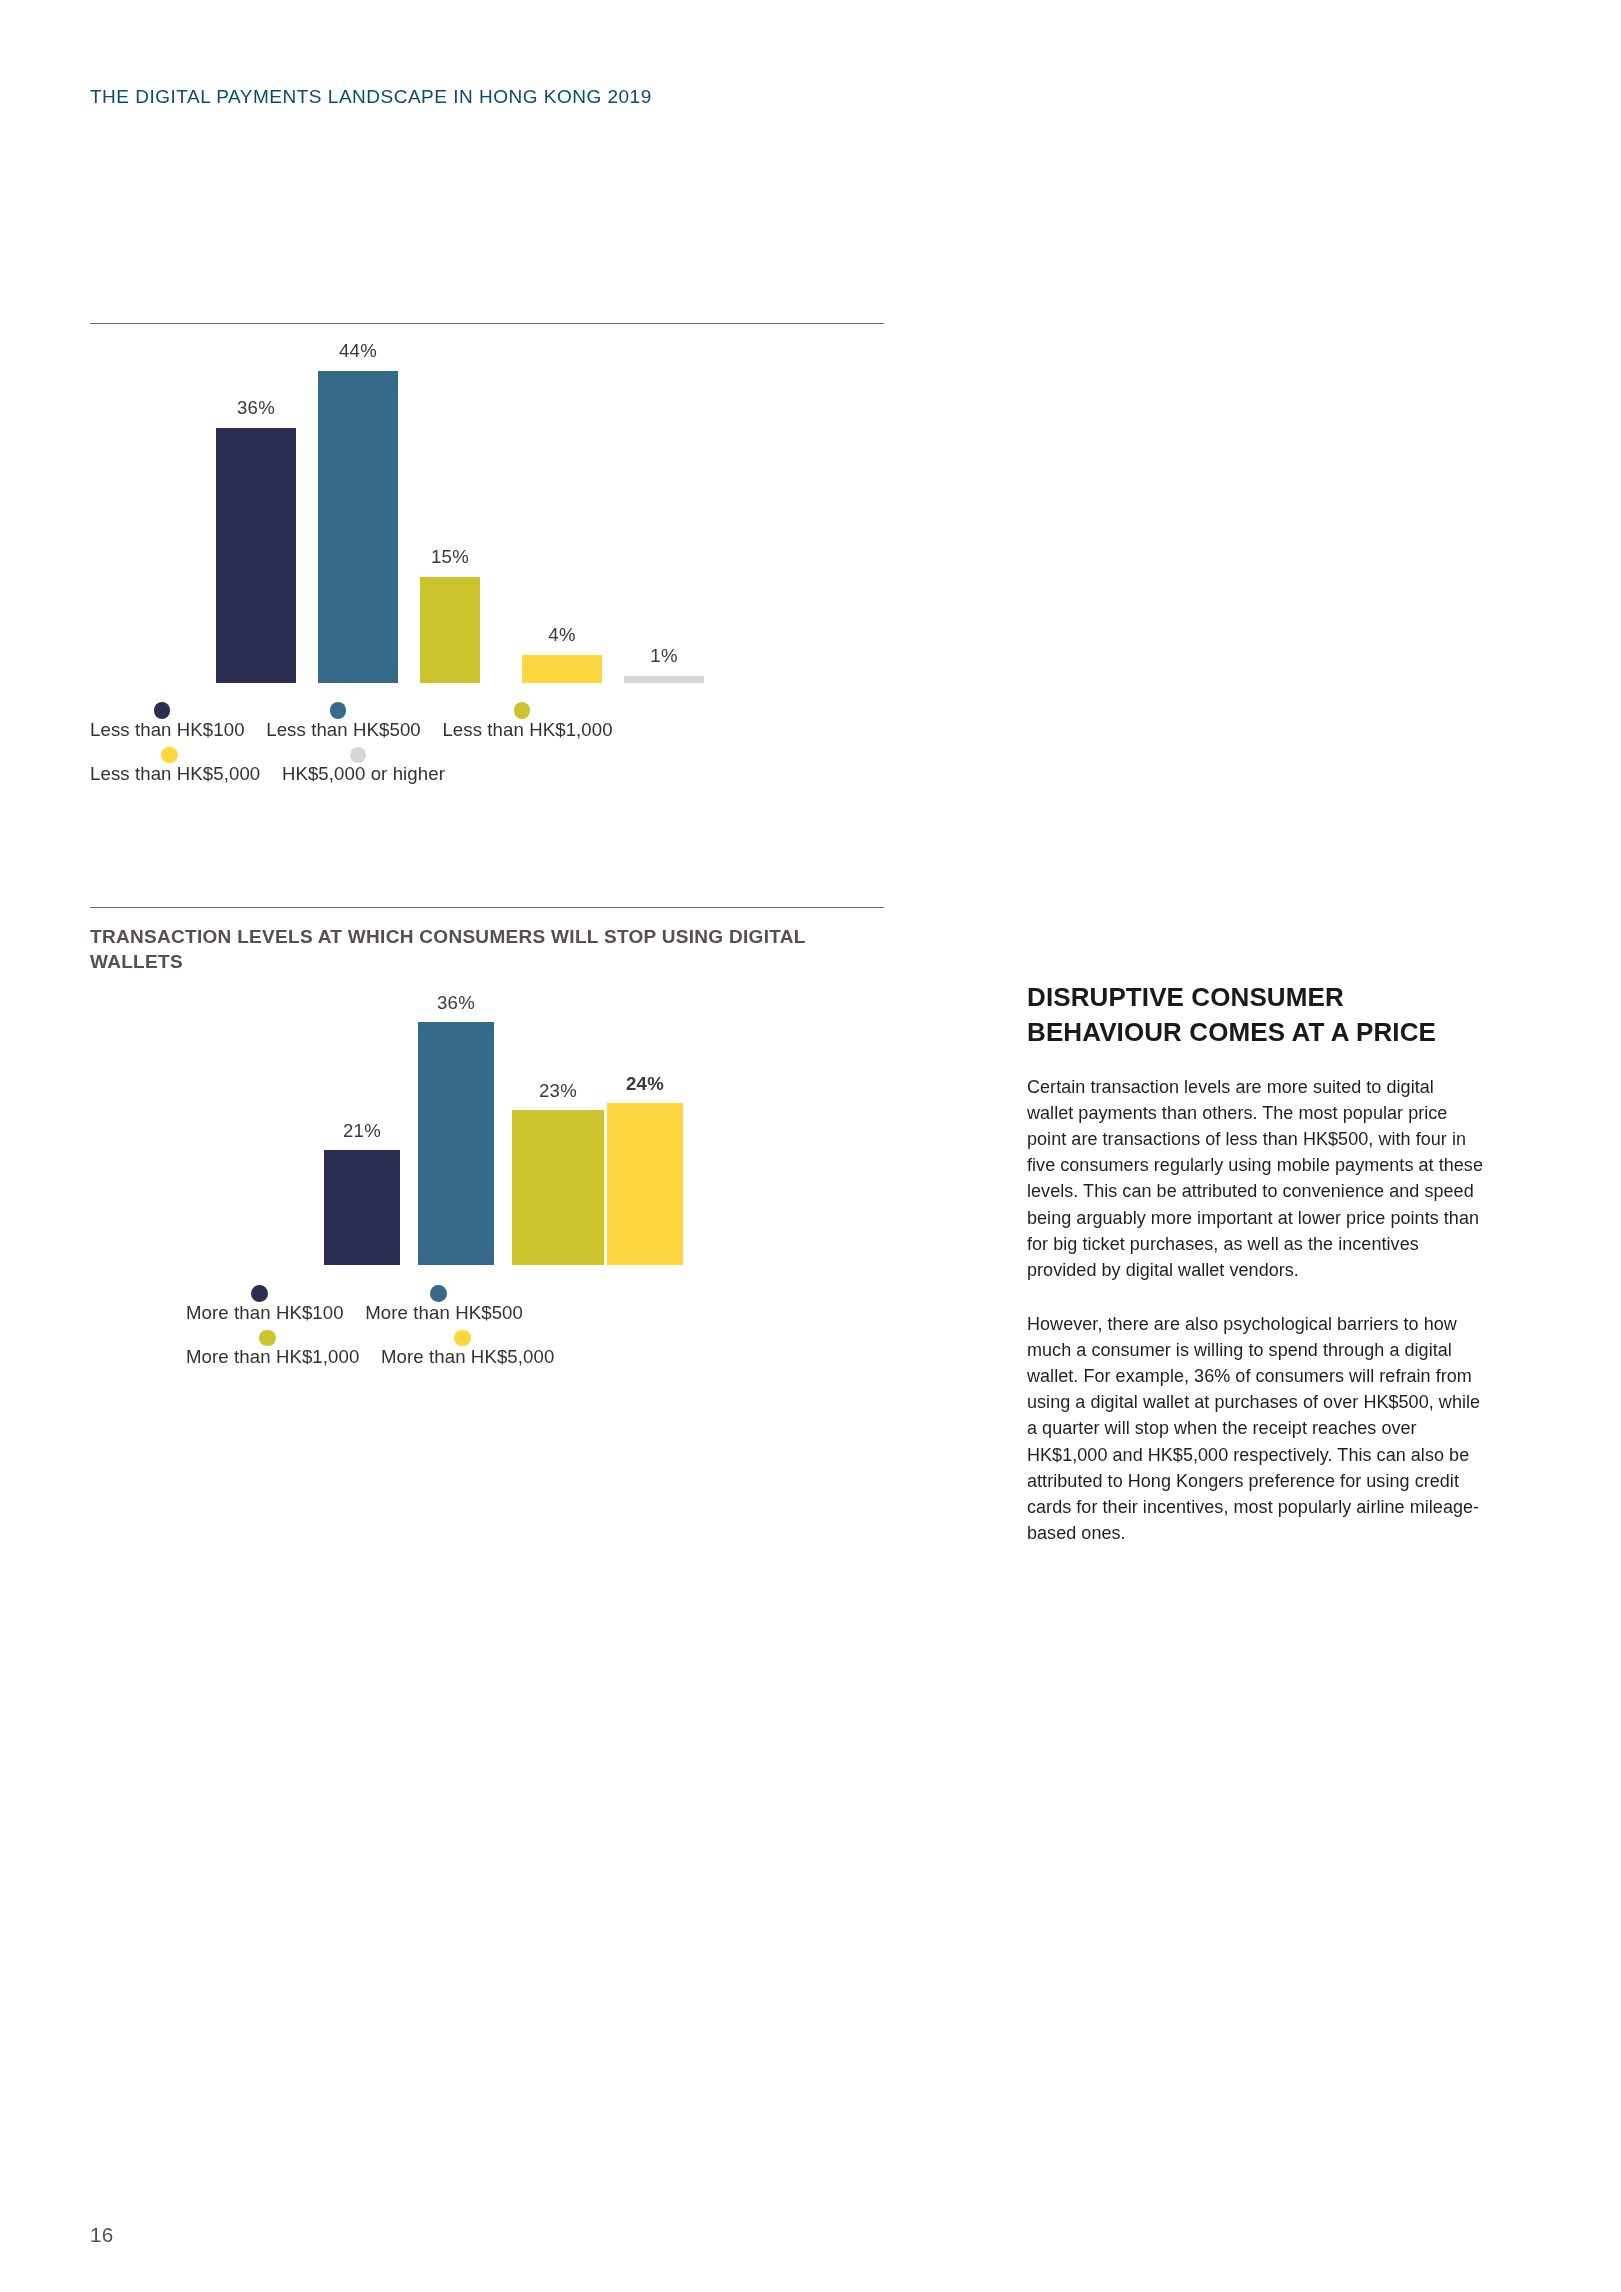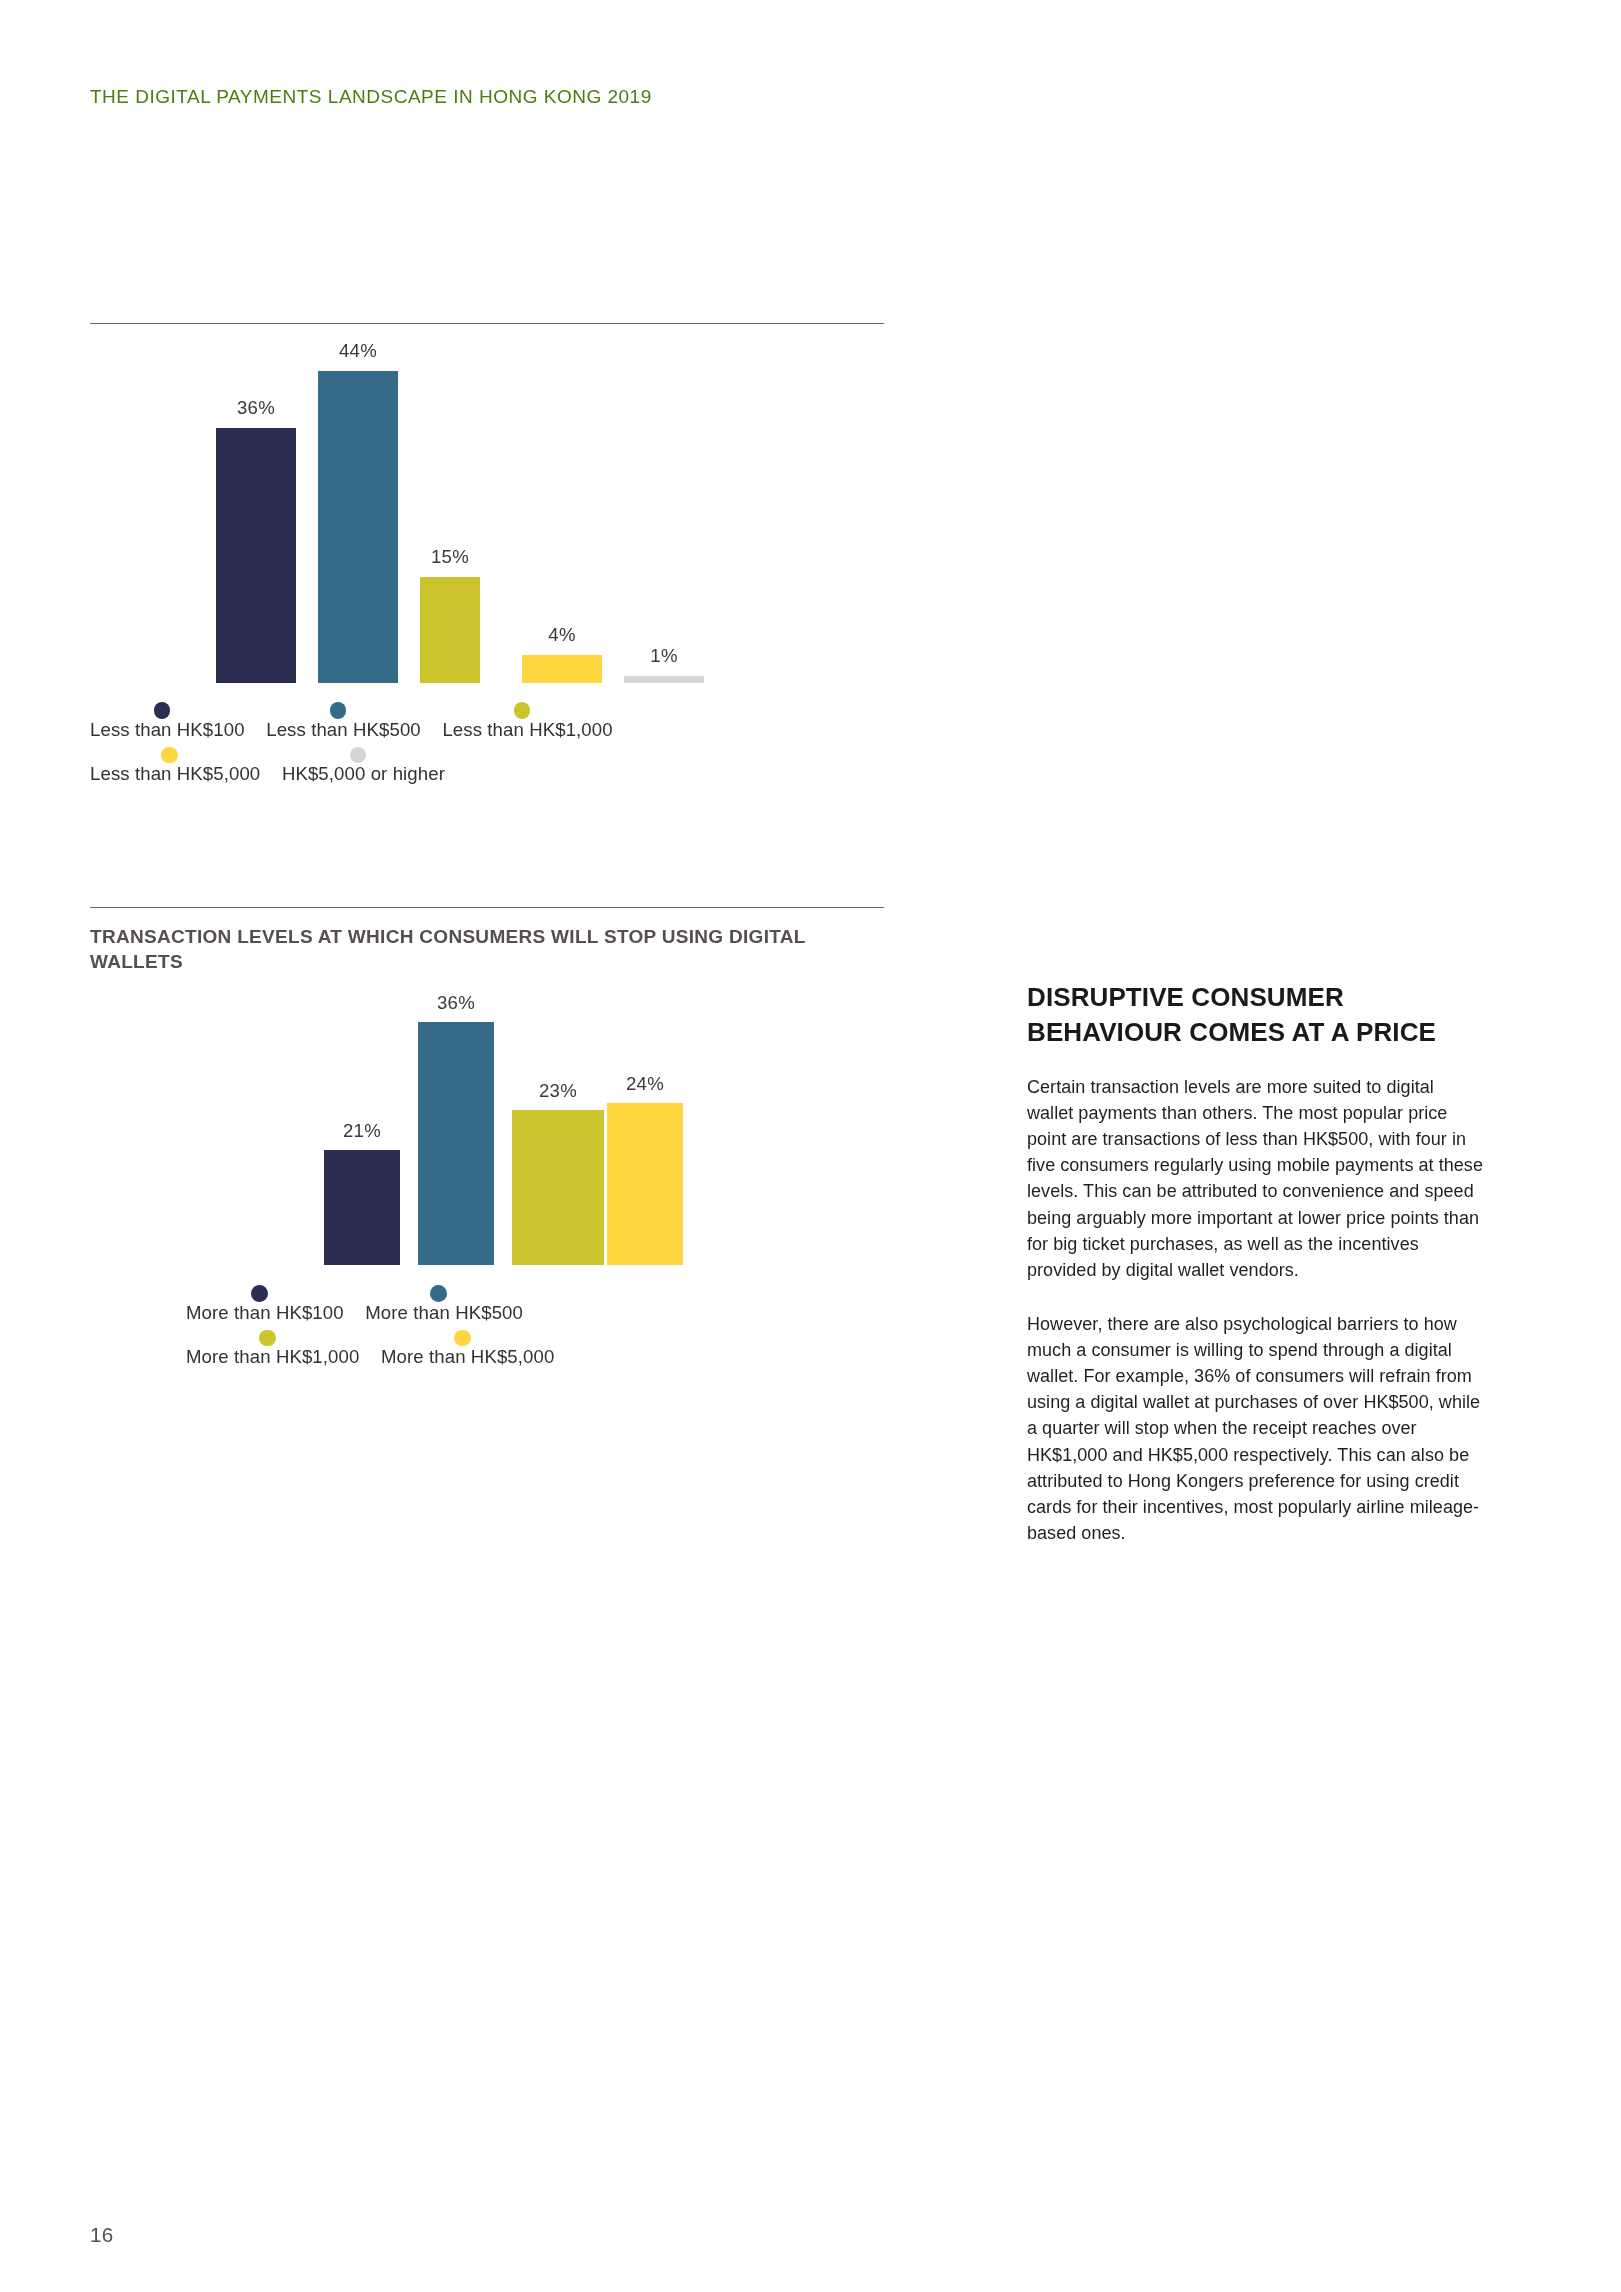--- a/index.html
+++ b/index.html
@@ -16,21 +16,21 @@
     overflow: hidden;
   }
 
   
   .doc-header {
     position: absolute;
     left: 90px;
     top: 86px;
     font-size: 19px;
     letter-spacing: 0.5px;
-    color: #4d7c0f;
+    color: #0c4a6e;
     font-weight: 400;
     white-space: nowrap;
   }
 
   
   .page-number {
     position: absolute;
     left: 90px;
     top: 2223px;
     font-size: 20.6px;
@@ -213,21 +213,21 @@
             <div class="bar-rect" style="height: 115px; background: rgb(43, 45, 82);"></div>
           </div>
           <div class="bar-slot" style="left: 280px; width: 76px;">
             <div class="bar-label">36%</div>
             <div class="bar-rect" style="height: 243px; background: rgb(54, 106, 137);"></div>
           </div>
           <div class="bar-slot" style="left: 374px; width: 92px;">
             <div class="bar-label">23%</div>
             <div class="bar-rect" style="height: 155px; background: rgb(204, 196, 44);"></div>
           </div>
-          <div class="bar-slot" style="left: 469px; width: 76px;">
+          <div class="bar-slot" style="left: 469px; width: 76px; font-weight: bold;">
             <div class="bar-label">24%</div>
             <div class="bar-rect" style="height: 162px; background: rgb(254, 214, 63);"></div>
           </div>
         </div>
     </div>
 
     <div class="legend" id="legend-2" style="width:421px;margin-left:96px;">
         <div class="legend-item">
           <span class="legend-dot" style="background: rgb(43, 45, 82);"></span>
           <span class="legend-text">More than HK$100</span>

